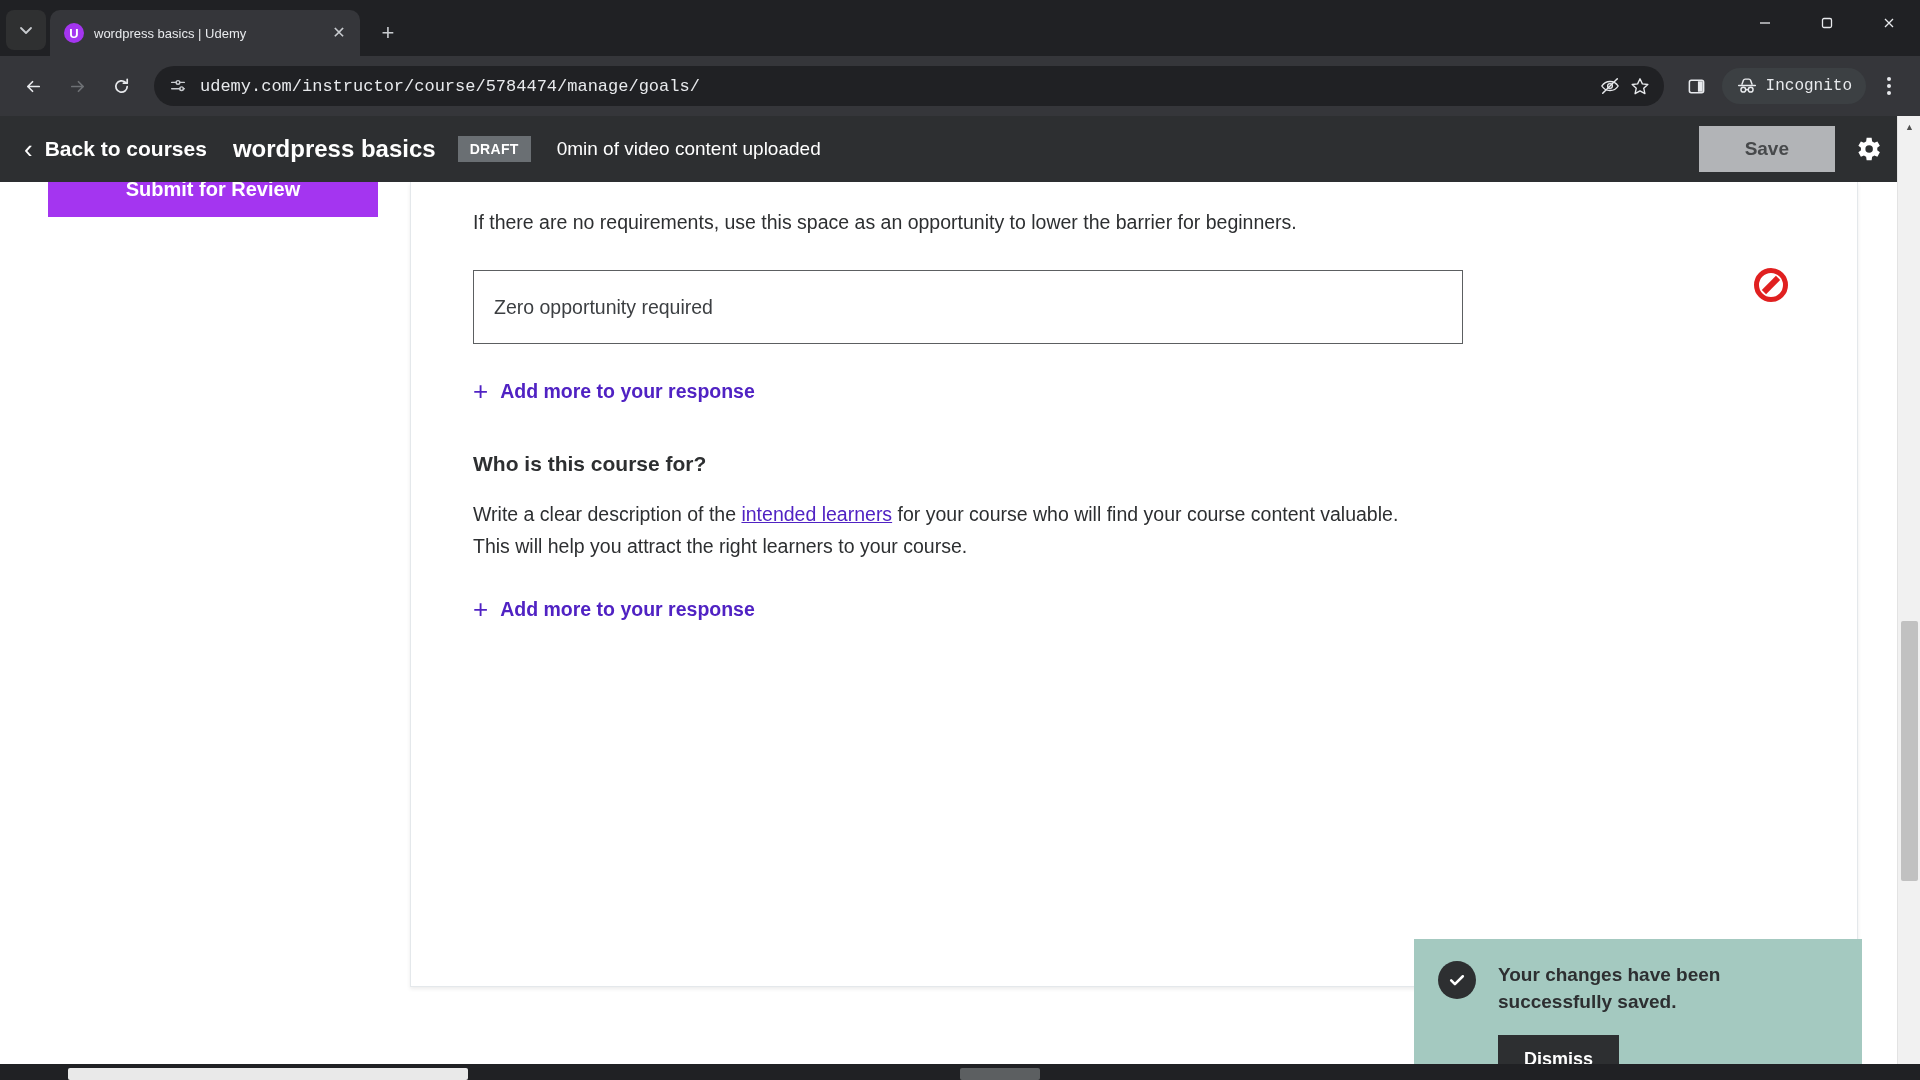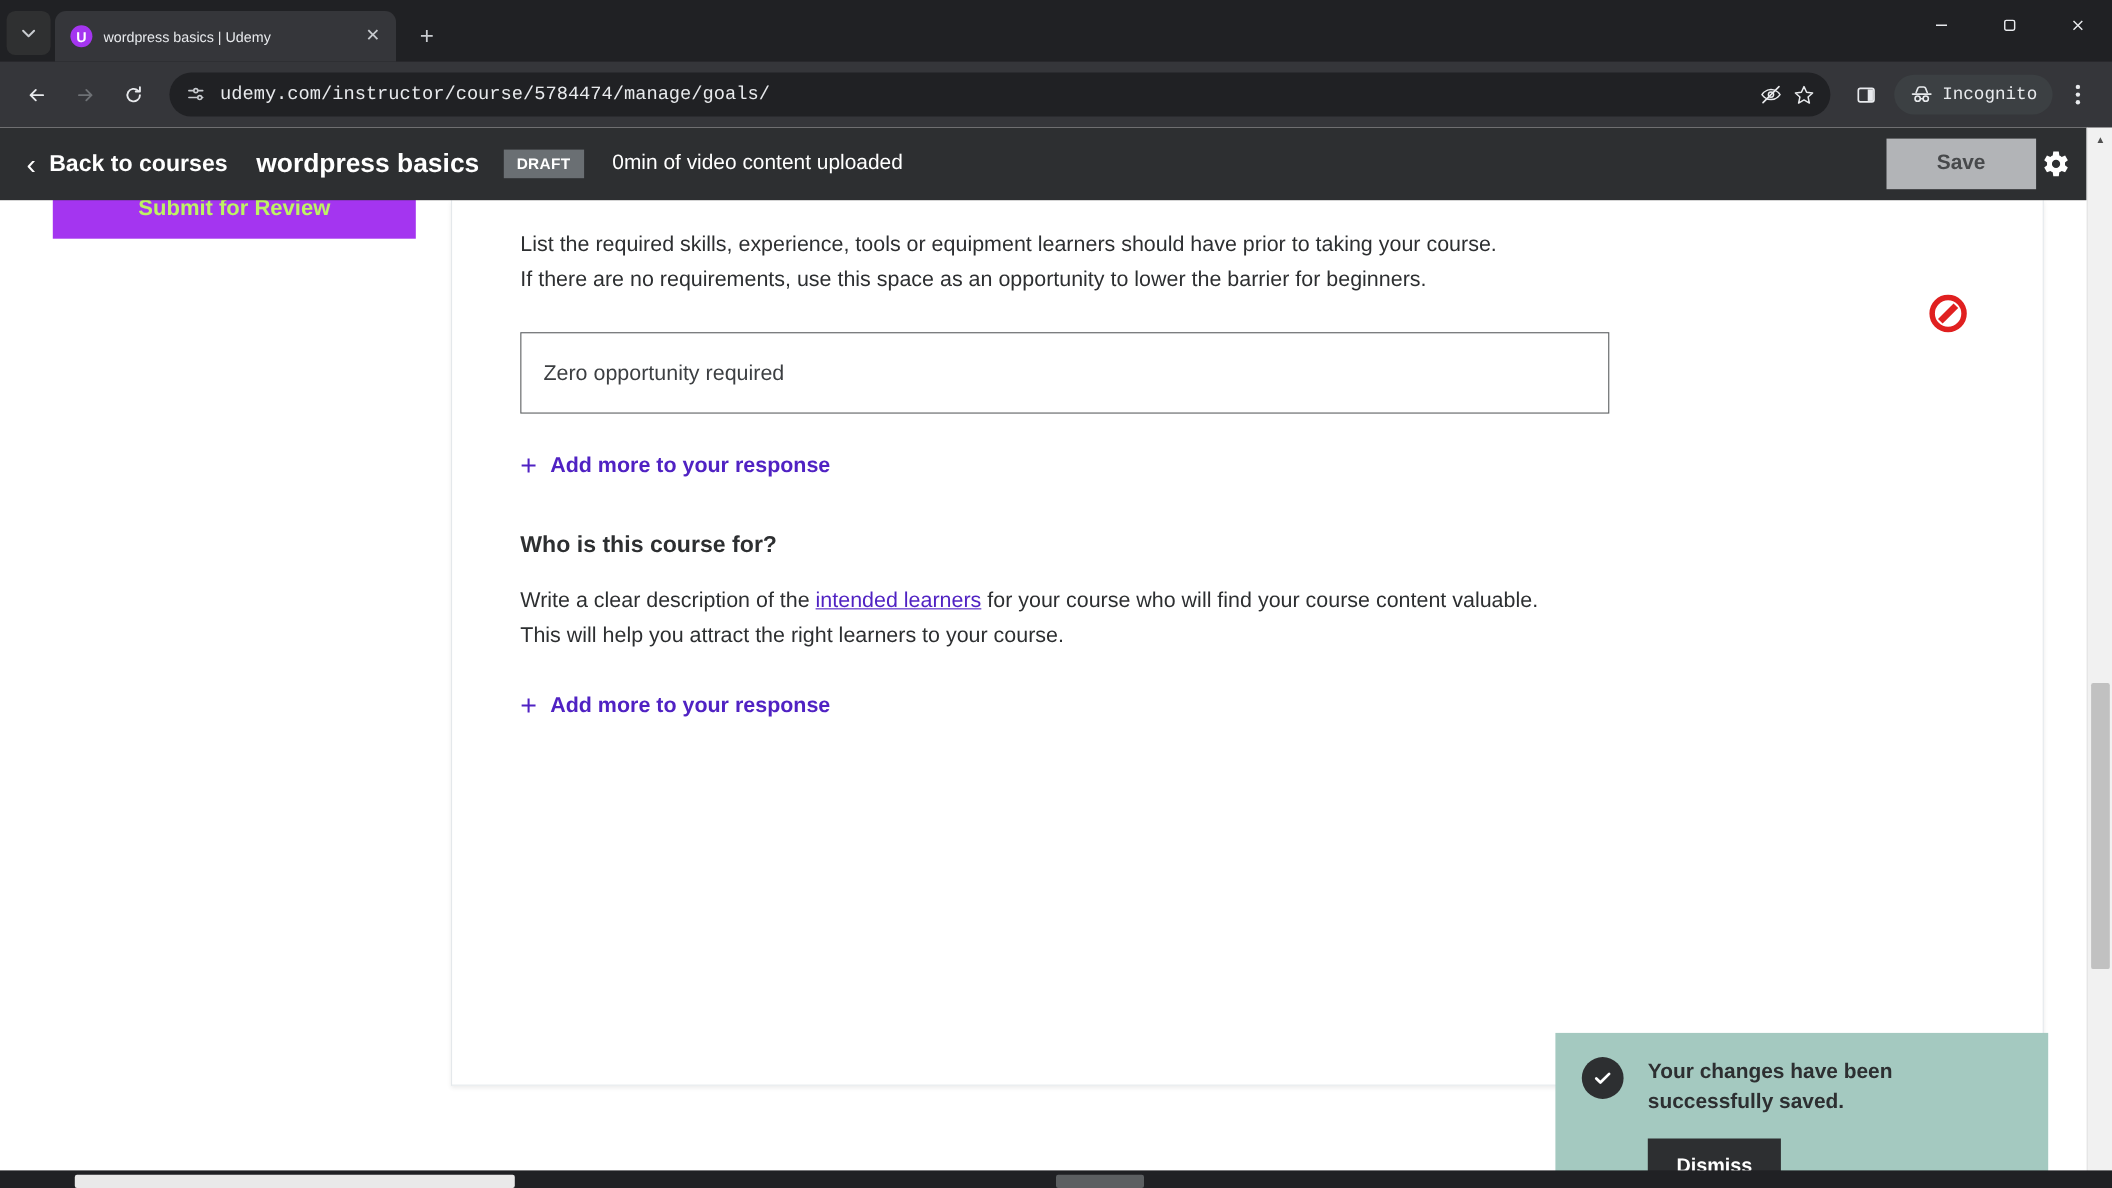--- a/index.html
+++ b/index.html
@@ -144,21 +144,21 @@
   .back-chevron { color: #fff; font-size: 26px; line-height: 1; margin-right: 12px; font-weight: 300; }
   .back-label { color: #fff; font-size: 21px; font-weight: bold; margin-right: 26px; white-space: nowrap; }
   .course-title { color: #fff; font-size: 24px; font-weight: bold; margin-right: 22px; white-space: nowrap; }
   .draft-badge {
     background: #6a6f73; color: #fff;
     font-size: 14px; font-weight: bold;
     padding: 5px 12px; margin-right: 26px;
     letter-spacing: .3px; white-space: nowrap;
   }
   .upload-status { color: #fff; font-size: 19px; white-space: nowrap; }
-  .header-right { margin-left: auto; display: flex; align-items: center; }
+  .header-right { margin-left: auto; display: flex; align-items: center; gap: 16px; }
   .save-btn {
     background: #b2b4b7; color: #47494b;
     border: none;
     font-size: 19px; font-weight: bold;
     padding: 12px 46px;
     position: relative;
   }
   .gear-btn { color: #fff; width: 34px; height: 34px; display: flex; align-items: center; justify-content: center; }
   .gear-btn svg { width: 30px; height: 30px; }
 
@@ -184,21 +184,21 @@
   
   .left-col {
     position: absolute;
     left: 48px; top: 66px;
     width: 330px;
   }
   .submit-review-btn {
     position: absolute;
     left: 0; top: -20px;
     width: 330px;
-    background: #a435f0; color: #bef264;
+    background: #a435f0; color: #ffffff;
     border: none;
     font-size: 20px; font-weight: bold;
     padding: 16px 0;
     text-align: center;
   }
 
   
   .content-card {
     position: absolute;
     left: 410px; top: 66px;
@@ -443,21 +443,20 @@
 
   <div class="left-col">
     <button class="submit-review-btn">Submit for Review</button>
   </div>
 
   <div class="content-card">
 
     <div class="cut-heading"></div>
 
     <div class="desc-block">
-      <div class="desc-line">List the required skills, experience, tools or equipment learners should have prior to taking your course.</div>
       <div class="desc-line">If there are no requirements, use this space as an opportunity to lower the barrier for beginners.</div>
     </div>
 
     <div class="field-input" title="Example: No programming experience needed. You will learn everything you need to know">Zero opportunity required</div>
 
     <div class="add-more">
       <span class="plus">+</span>
       <span>Add more to your response</span>
     </div>
 

